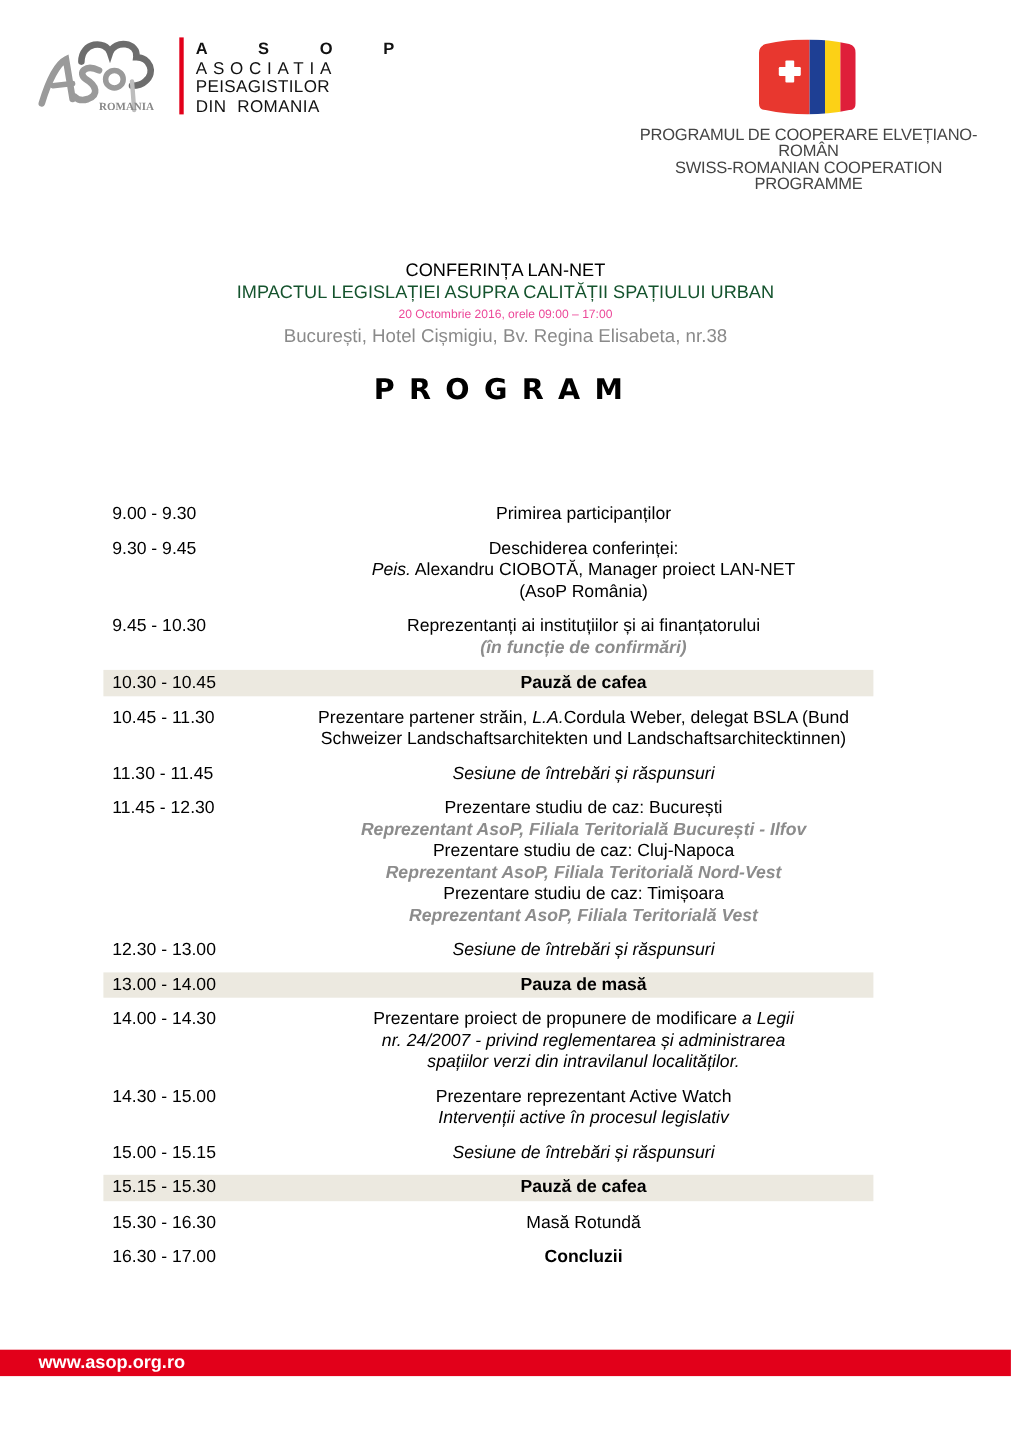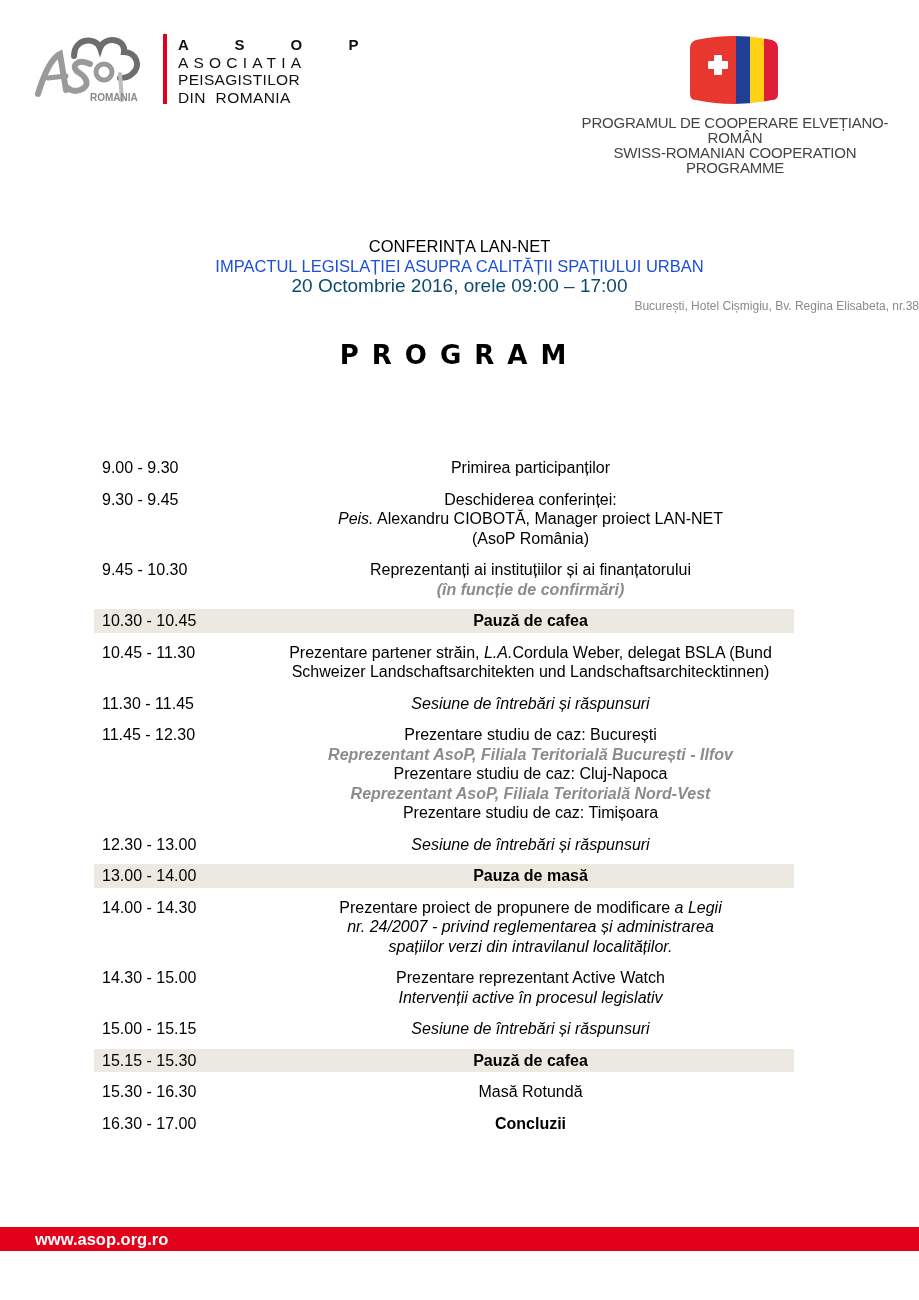--- a/index.html
+++ b/index.html
@@ -15,23 +15,23 @@
     .asop-text .l3 { letter-spacing: 0.3px; }
     .asop-text .l4 { word-spacing: 5px; letter-spacing: 0.4px; }
 
     .flag-logo { position: absolute; left: 690px; top: 34px; width: 88px; height: 72px; }
     .swiss-caption { position: absolute; left: 570px; top: 115px; width: 330px; text-align: center;
                      font-size: 15px; line-height: 15px; color: #444; letter-spacing: -0.2px; }
 
     
     .title-block { position: absolute; left: 0; top: 236px; width: 919px; text-align: center; }
     .title-block .t1 { font-size: 16.5px; line-height: 20px; color: #000; }
-    .title-block .t2 { font-size: 16.5px; line-height: 20px; color: #1d4ed8; }
-    .title-block .t3 { font-size: 19px; line-height: 20px; color: #0c4a6e; }
-    .title-block .t4 { font-size: 12px; line-height: 20px; color: #8a8a8a; text-align: right; }
+    .title-block .t2 { font-size: 16.5px; line-height: 20px; color: #14532d; }
+    .title-block .t3 { font-size: 11px; line-height: 20px; color: #ec4899; }
+    .title-block .t4 { font-size: 17px; line-height: 20px; color: #8a8a8a; }
     .program-heading { position: absolute; left: 0; top: 340px; width: 919px; text-align: center;
                        font-size: 26px; font-weight: bold; letter-spacing: 13px; font-family: "DejaVu Sans", sans-serif; }
 
     
     .schedule { position: absolute; left: 94px; top: 456px; width: 700px; }
     .row { display: flex; padding: 2px 0; margin-bottom: 8px; font-size: 16px; line-height: 19.5px; }
     .row.shaded { background: #ece9e0; }
     .row .time { width: 165px; padding-left: 8px; flex: none; }
     .row .desc { flex: 1; text-align: center; }
     .desc .line { display: block; }
@@ -49,21 +49,21 @@
 
 <div>
   <svg class="asop-logo" viewBox="0 0 115 72">
     <path d="M40 22 C40 4 62 2 66 14 C70 2 92 4 90 18 C102 18 108 32 98 40 C94 44 88 44 86 44" fill="none" stroke="#6d6d6d" stroke-width="6" stroke-linecap="round"></path>
     <path d="M4 60 C10 40 18 24 26 20 L32 56" fill="none" stroke="#9a9a9a" stroke-width="6" stroke-linecap="round"></path>
     <path d="M14 44 L32 42" fill="none" stroke="#9a9a9a" stroke-width="5" stroke-linecap="round"></path>
     <path d="M56 30 C44 24 36 32 44 38 C54 44 56 52 46 56 C40 58 36 56 34 54" fill="none" stroke="#9a9a9a" stroke-width="6" stroke-linecap="round"></path>
     <circle cx="70" cy="38" r="8" fill="none" stroke="#9a9a9a" stroke-width="5"></circle>
     <path d="M86 40 L88 66" fill="none" stroke="#bdbdbd" stroke-width="4" stroke-linecap="round"></path>
   </svg>
-  <div style="position:absolute; left:90px; top:92px; font-size:10px; font-weight:bold; color:#888;">ROMANIA</div>
+  <div style="position:absolute; left:90px; top:92px; font-size:10px; font-weight:bold; color:#888;font-family:Liberation Serif, serif;">ROMANIA</div>
 </div>
 <div class="asop-divider"></div>
 <div class="asop-text">
   <div class="l1">A S O P</div>
   <div class="l2">ASOCIATIA</div>
   <div class="l3">PEISAGISTILOR</div>
   <div class="l4">DIN ROMANIA</div>
 </div>
 
 <svg class="flag-logo" viewBox="0 0 88 72">
@@ -136,20 +136,21 @@
       </div>
     </div>
     <div class="row">
       <div class="time">11.45 - 12.30</div>
       <div class="desc">
         <span class="line"><span style="white-space: pre;">Prezentare studiu de caz: București</span></span>
         <span class="line i g"><span style="white-space: pre;">Reprezentant AsoP, Filiala Teritorială București - Ilfov</span></span>
         <span class="line"><span style="white-space: pre;">Prezentare studiu de caz: Cluj-Napoca</span></span>
         <span class="line i g"><span style="white-space: pre;">Reprezentant AsoP, Filiala Teritorială Nord-Vest</span></span>
         <span class="line"><span style="white-space: pre;">Prezentare studiu de caz: Timișoara</span></span>
+        <span class="line i g"><span style="white-space: pre;">Reprezentant AsoP, Filiala Teritorială Vest</span></span>
       </div>
     </div>
     <div class="row">
       <div class="time">12.30 - 13.00</div>
       <div class="desc">
         <span class="line i"><span style="white-space: pre;">Sesiune de întrebări și răspunsuri</span></span>
       </div>
     </div>
     <div class="row shaded">
       <div class="time">13.00 - 14.00</div>

